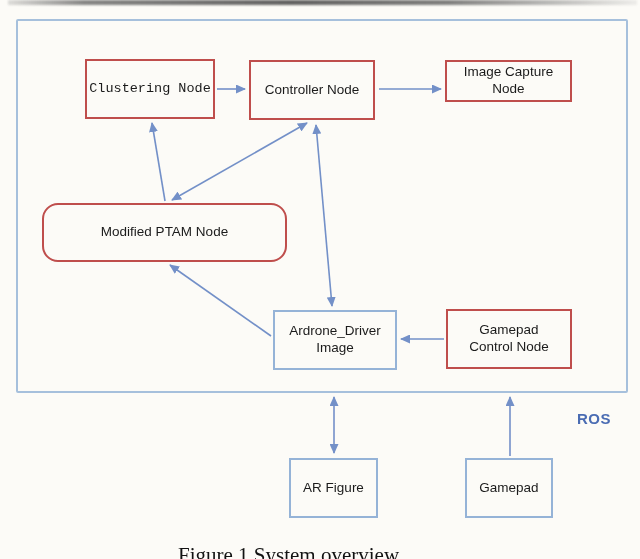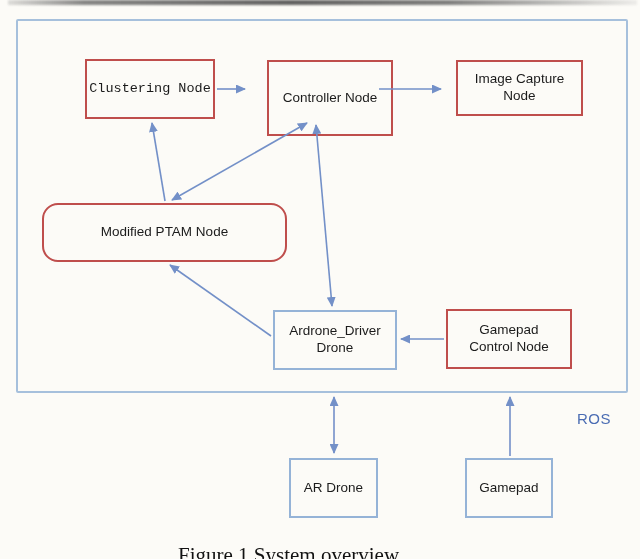--- a/index.html
+++ b/index.html
@@ -31,36 +31,36 @@
     position:absolute;box-sizing:border-box;
     display:flex;align-items:center;justify-content:center;
     text-align:center;font-size:13.5px;line-height:1.25;color:#1b1b1b;
     background:transparent;
   }
   .node span{white-space:pre-line;}
   .node.red{border:2px solid var(--red-border,#bf4e4c);}
   .node.blue{border:2px solid var(--blue-border,#95b3d7);}
 
   #node-clustering{left:85px;top:59px;width:130px;height:60px;font-family:Liberation Mono, monospace;}
-  #node-controller{left:267px;top:60px;width:126px;height:76px;text-align:center;}
-  #node-image-capture{left:456px;top:60px;width:127px;height:56px;}
+  #node-controller{left:249px;top:60px;width:126px;height:60px;text-align:center;}
+  #node-image-capture{left:445px;top:60px;width:127px;height:42px;}
   #node-ptam{left:42px;top:203px;width:245px;height:59px;border-radius:16px;}
   #node-ardrone-driver{left:273px;top:310px;width:124px;height:60px;}
   #node-gamepad-control{left:446px;top:309px;width:126px;height:60px;}
   #node-ar-drone{left:289px;top:458px;width:89px;height:60px;}
   #node-gamepad{left:465px;top:458px;width:88px;height:60px;}
 
   
   #edges-svg{position:absolute;left:0;top:0;width:640px;height:559px;pointer-events:none;}
   #edges-svg line{stroke:var(--arrow,#7390c8);stroke-width:1.6;}
   #ah path{fill:var(--arrow,#7390c8);}
 
   .ros-label{
     position:absolute;left:577px;top:410px;
-    font-size:15px;font-weight:normal;letter-spacing:.5px;
+    font-size:15px;font-weight:bold;letter-spacing:.5px;
     color:var(--ros-text,#4a6cb3);
   }
 
   .caption{
     position:absolute;left:178px;top:543px;
     font-family:"Liberation Serif",serif;font-size:21px;line-height:24px;
     color:#121212;white-space:nowrap;
   }
 </style>
 </head>
@@ -84,30 +84,30 @@
     <span>Image Capture
 Node</span>
   </div>
 
   <div class="node red" id="node-ptam">
     <span>Modified PTAM Node</span>
   </div>
 
   <div class="node blue" id="node-ardrone-driver">
     <span>Ardrone_Driver
-Drone</span>
+Image</span>
   </div>
 
   <div class="node red" id="node-gamepad-control">
     <span>Gamepad
 Control Node</span>
   </div>
 
   <div class="node blue" id="node-ar-drone">
-    <span>AR Drone</span>
+    <span>AR Figure</span>
   </div>
 
   <div class="node blue" id="node-gamepad">
     <span>Gamepad</span>
   </div>
 
   <svg id="edges-svg" viewBox="0 0 640 559">
     <defs>
       <marker id="ah" markerUnits="userSpaceOnUse" markerWidth="10" markerHeight="9" refX="9" refY="4.5" orient="auto-start-reverse">
         <path d="M0,0 L10,4.5 L0,9 Z"></path>

